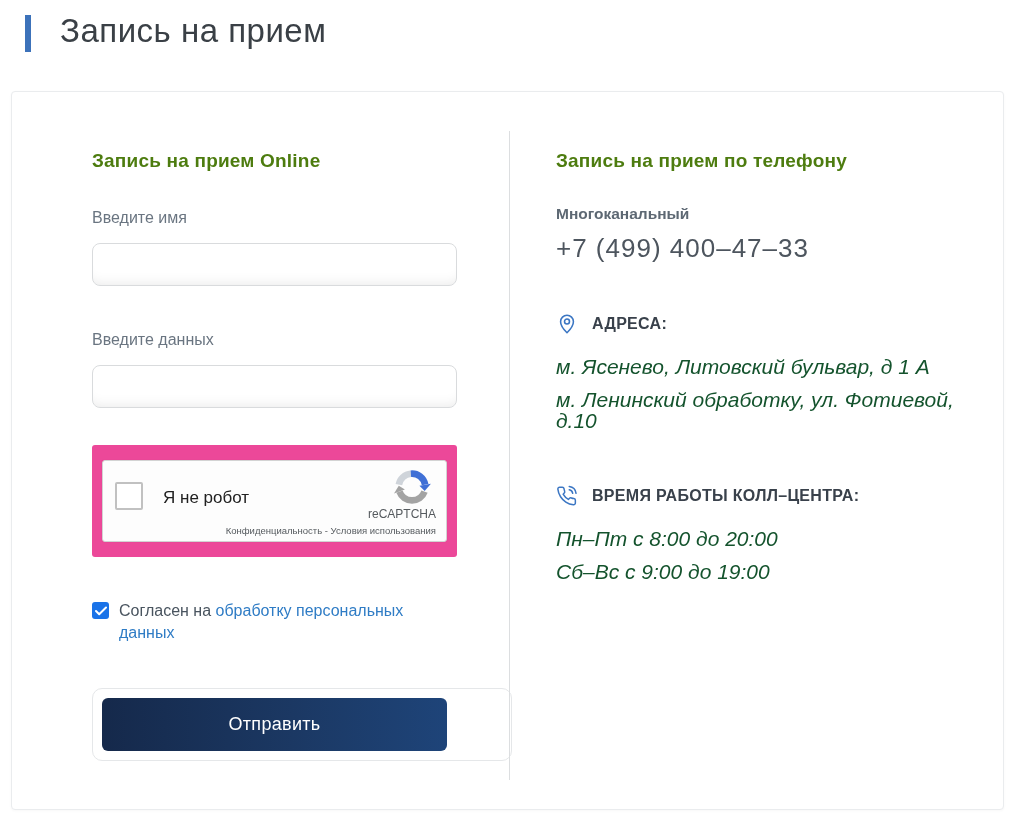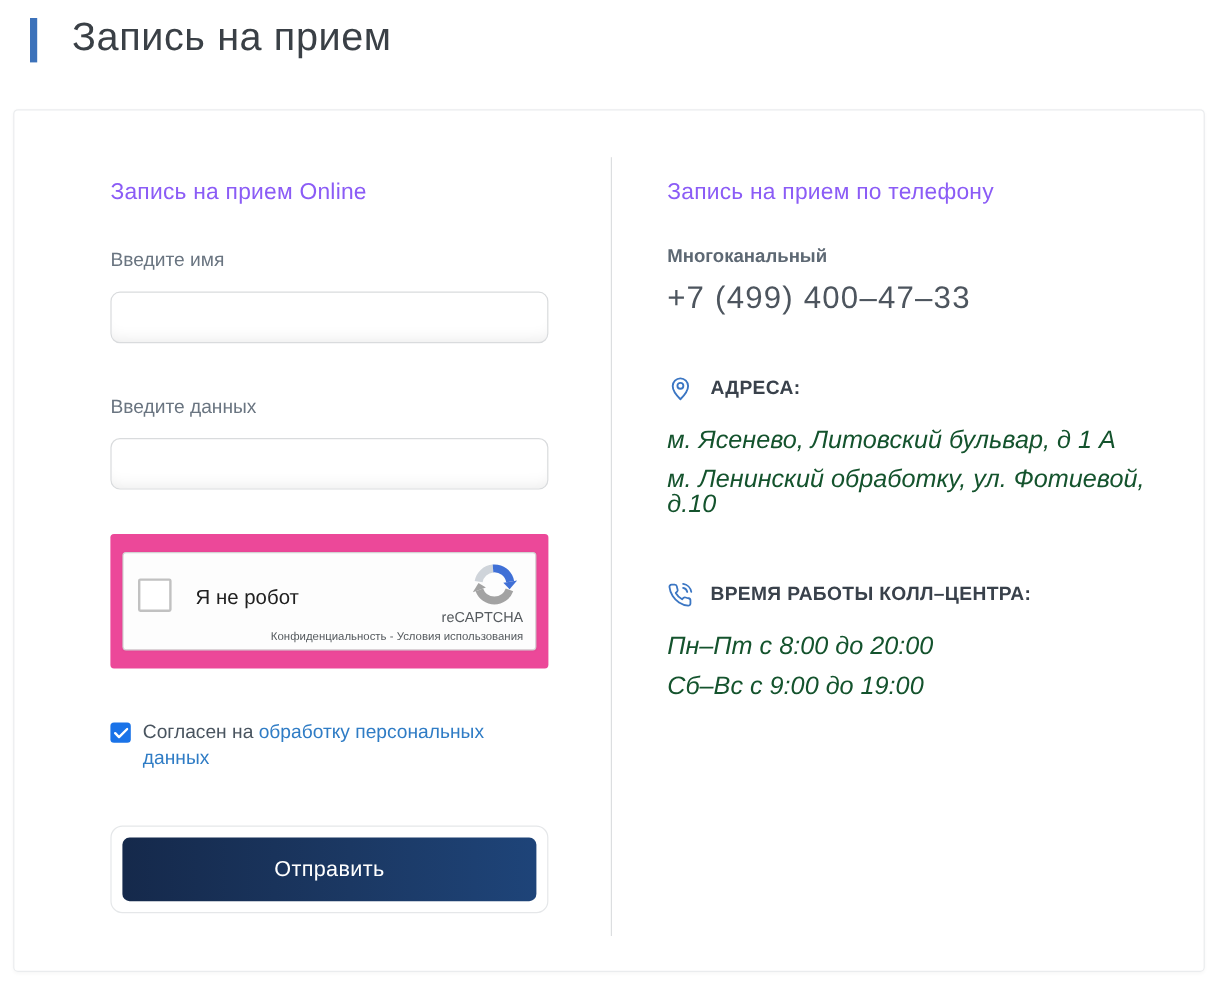--- a/index.html
+++ b/index.html
@@ -28,21 +28,21 @@
     box-shadow:0 1px 3px rgba(0,0,0,0.03);
     display:flex; overflow:hidden;
   }
   .col-left { width:497px; flex:0 0 auto; padding:57px 0 0 80px; }
   .col-right {
     flex:1 1 auto; margin:39px 0 29px 0;
     border-left:1px solid #dcdee0; padding:18px 30px 0 46px;
   }
 
   .section-heading {
-    margin:0; font-size:19px; font-weight:400; color:#8b5cf6;
+    margin:0; font-size:19px; font-weight:700; color:#4d7c0f;
     letter-spacing:0.2px; line-height:23px;
   }
 
   
   .field-label { margin-top:36px; font-size:16px; color:#6a7581; line-height:20px; }
   .field-label.phone { margin-top:44px; }
   .text-input {
     display:block; margin-top:15px; width:365px; height:43px;
     border:1px solid #d9dbdd; border-radius:8px; background:#fff;
     padding:0 12px; font-size:16px; color:#3a4046; outline:none;
@@ -82,21 +82,21 @@
   .consent-checkbox {
     flex:0 0 auto; width:17px; height:17px; margin-top:2px;
     background:#1a73e8; border-radius:3px; cursor:pointer;
     display:flex; align-items:center; justify-content:center;
   }
   .consent-text { margin-left:10px; font-size:16px; line-height:22px; color:#49545f; }
   .consent-text a { color:#2f7cc5; text-decoration:none; }
 
   
   .submit-wrap {
-    margin-top:44px; width:365px; height:73px;
+    margin-top:44px; width:420px; height:73px;
     border:1px solid #e5e7e9; border-radius:10px; padding:9px;
   }
   .submit-button {
     width:345px; height:53px; border:none; border-radius:6px; cursor:pointer;
     background:linear-gradient(90deg,#15294b 0%,#1b3863 55%,#1e4479 100%);
     color:#ffffff; font-size:18px; letter-spacing:0.3px;
     font-family:"Liberation Sans", sans-serif;
   }
 
   

